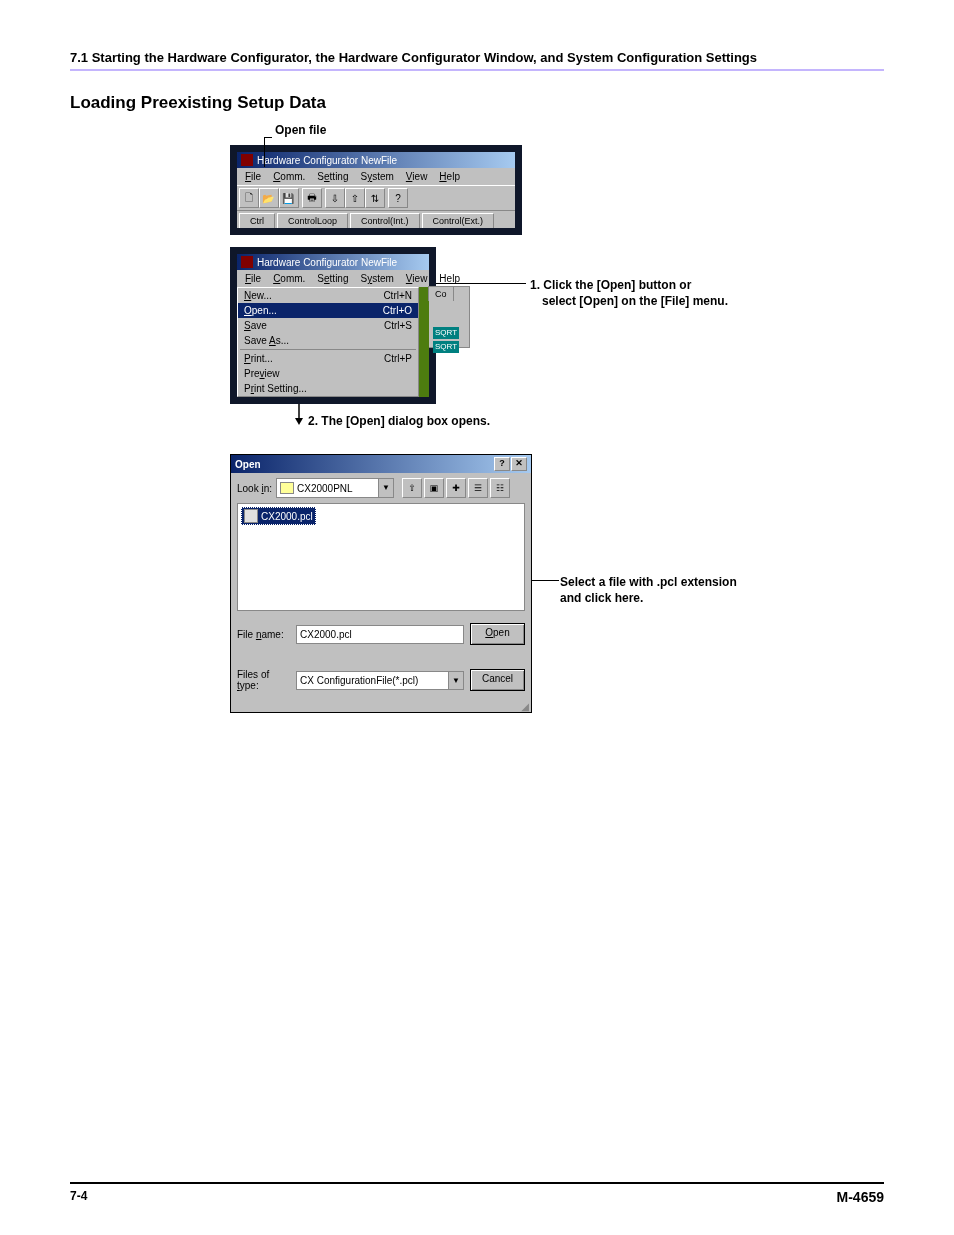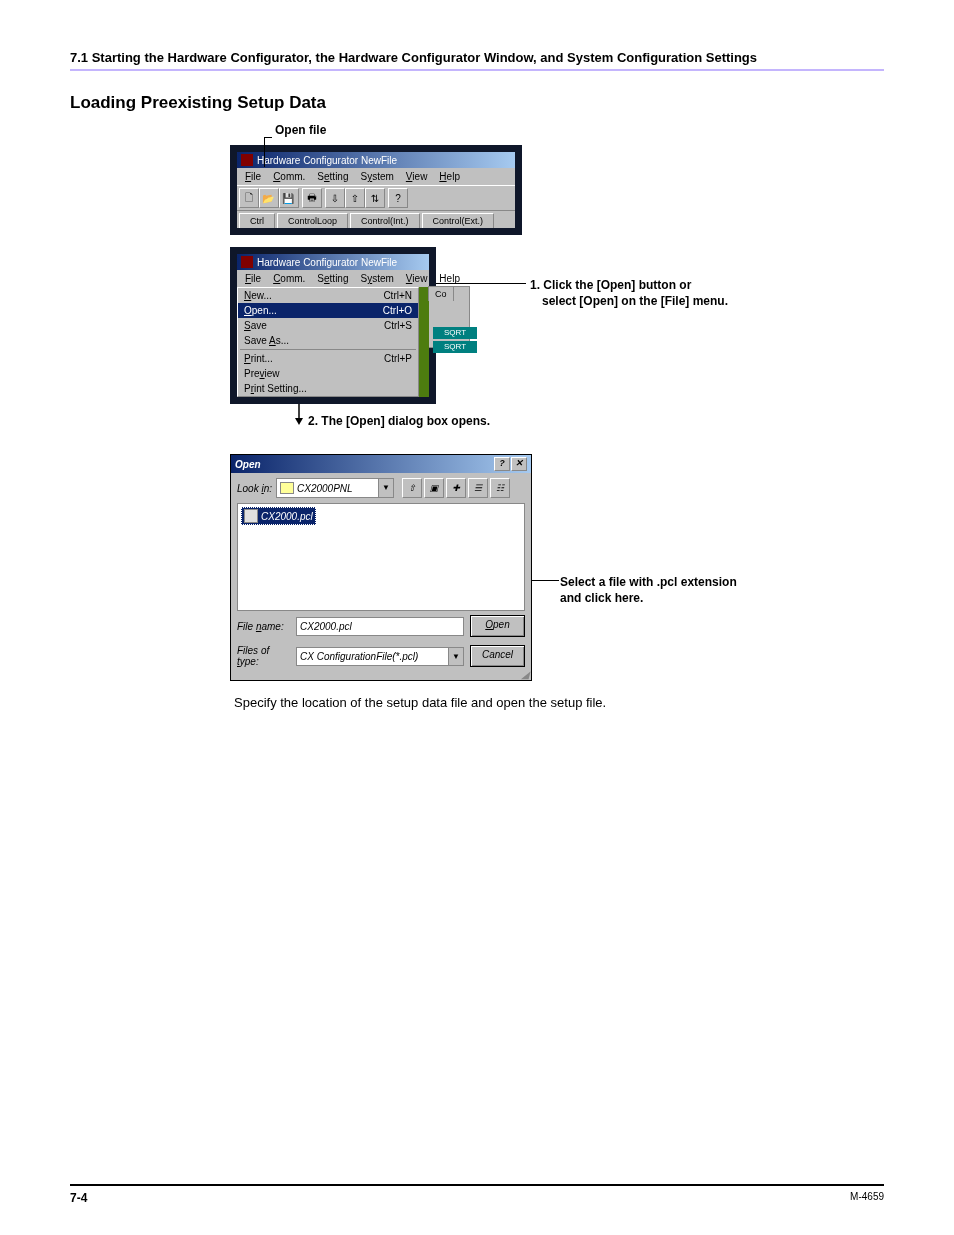--- a/index.html
+++ b/index.html
@@ -105,21 +105,21 @@
       background: #4d7c0f;
       border: 7px solid #0f172a;
       width: 278px;
       font-family: Tahoma, Arial, sans-serif;
       font-size: 10px;
       margin-top: 20px;
     }
     .app-window.second { width: 192px; margin-top: 12px; position:relative; }
     .second-ext { position:absolute; top:32px; left:192px; background:#c0c0c0; border:1px solid #888; border-left:none; width:40px; height:60px; font-family:Tahoma,Arial,sans-serif; font-size:10px; }
     .second-ext .tab-stub { position:absolute; top:0; left:-1px; background:#c0c0c0; border:1px solid #888; border-bottom:none; padding:2px 6px; font-size:9px; }
-    .sqrt-box { position:absolute; left:4px; width:44px; height:12px; background:#008080; color:#fff; font-size:8px; text-align:center; line-height:12px; }
+    .sqrt-box { position:absolute; left:4px; width:26px; height:12px; background:#008080; color:#fff; font-size:8px; text-align:center; line-height:12px; }
     .titlebar {
       background: linear-gradient(to right, #0a246a, #a6caf0);
       color: #fff;
       padding: 2px 4px;
       font-size: 10px;
       display: flex;
       align-items: center;
       gap: 4px;
     }
     .titlebar .ico { width: 12px; height: 12px; background: #800000; display: inline-block; }
@@ -162,58 +162,57 @@
     .dropdown .di.sel { background:#0a246a; color:#fff;text-align:right; }
     .dropdown .divider { border-top:1px solid #888; margin:1px 2px; }
 
     .dialog {
       width: 300px;
       border: 1px solid #000;
       background: #c0c0c0;
       font-family: Tahoma, Arial, sans-serif;
       font-size: 10px;
       margin-top: 2px;
-      font-style: italic;
     }
     .dialog .titlebar { justify-content: space-between; }
     .dialog .titlebar .tbuttons { display:flex; gap:1px; }
     .dialog .titlebar .tbtn { width:14px; height:12px; background:#c0c0c0; border:1px solid #888; border-top-color:#fff; border-left-color:#fff; font-size:9px; text-align:center; line-height:10px; color:#000; font-weight:bold; }
     .dialog .toprow { display:flex; align-items:center; padding:5px 6px; gap:4px; }
     .dialog .lbl { font-size:10px; }
     .dialog .lbl .ul { text-decoration: underline; }
     .dialog .combo { flex:0 0 110px; height:18px; border:1px solid #888; background:#fff; display:flex; align-items:center; padding:0 3px; gap:3px; position:relative; }
     .dialog .combo .folder { width:12px; height:10px; background:#ffff99; border:1px solid #888; }
     .dialog .combo .dd { position:absolute; right:0; top:0; width:14px; height:100%; background:#c0c0c0; border-left:1px solid #888; text-align:center; font-size:8px; line-height:18px; }
     .dialog .navbtns { display:flex; gap:2px; margin-left:4px; }
     .dialog .navbtns .nb { width:18px; height:18px; background:#c0c0c0; border:1px solid #888; border-top-color:#fff; border-left-color:#fff; display:flex; align-items:center; justify-content:center; font-size:9px; }
     .dialog .filelist { margin:0 6px; height:100px; background:#fff; border:1px solid #888; padding:3px; }
     .dialog .fileitem { display:inline-flex; align-items:center; gap:3px; border:1px dotted #000; padding:1px 2px; }
     .dialog .fileitem.sel { background:#0a246a; color:#fff; border-color:#fff; }
     .dialog .fileico { width:12px; height:12px; background:#e0e0e0; border:1px solid #888; }
-    .dialog .bottomrow { display:flex; align-items:center; padding:4px 6px; gap:6px; }
+    .dialog .bottomrow { display:flex; align-items:center; padding:12px 6px; gap:6px; }
     .dialog .txtfield { flex:0 0 160px; height:17px; border:1px solid #888; background:#fff; padding:0 3px; display:flex; align-items:center; position:relative; }
     .dialog .txtfield .dd { position:absolute; right:0; top:0; width:14px; height:100%; background:#c0c0c0; border-left:1px solid #888; text-align:center; font-size:8px; line-height:17px; }
     .dialog .btn { width:60px; height:20px; background:#c0c0c0; border:1px solid #000; box-shadow: inset 1px 1px 0 #fff, inset -1px -1px 0 #888; text-align:center; line-height:18px; font-size:10px; }
     .dialog .btn .ul { text-decoration: underline; }
     .dialog .resizer { text-align:right; padding:0 2px 1px 0; color:#888; font-size:10px; line-height:8px; }
 
     .caption {
       margin: 14px 0 0 164px;
       font-size: 13px;
     }
     .footer {
       position: absolute;
       left: 70px; right: 70px; bottom: 30px;
       border-top: 2px solid #000;
       display: flex; justify-content: space-between;
       padding-top: 5px;
       font-size: 12px;
     }
     .footer .pn { font-weight: bold; }
-    .footer .doc { font-size:10px; font-weight:normal; }
+    .footer .doc { font-size:14px; font-weight:bold; }
   </style>
 </head>
 <body>
 
 <div class="page">
   <div class="header-line">7.1  Starting the Hardware Configurator, the Hardware Configurator Window, and System Configuration Settings</div>
   <div class="section-title">Loading Preexisting Setup Data</div>
 
   <div class="figure-block">
     <div class="callout-openfile-tick"></div>
@@ -369,19 +368,18 @@
       <div class="resizer">◢</div>
     </div>
 
     <div class="callout3-line"></div>
     <div class="callout3">
       <span>Select a file with .pcl extension</span><br>
       <span>and click here.</span>
     </div>
   </div>
 
-  <div class="caption">Specify the location of the setup data file and open the setup file.</div>
 
   <div class="footer">
     <span class="pn">7-4</span>
     <span class="doc">M-4659</span>
   </div>
 </div>
 
 </body></html>

